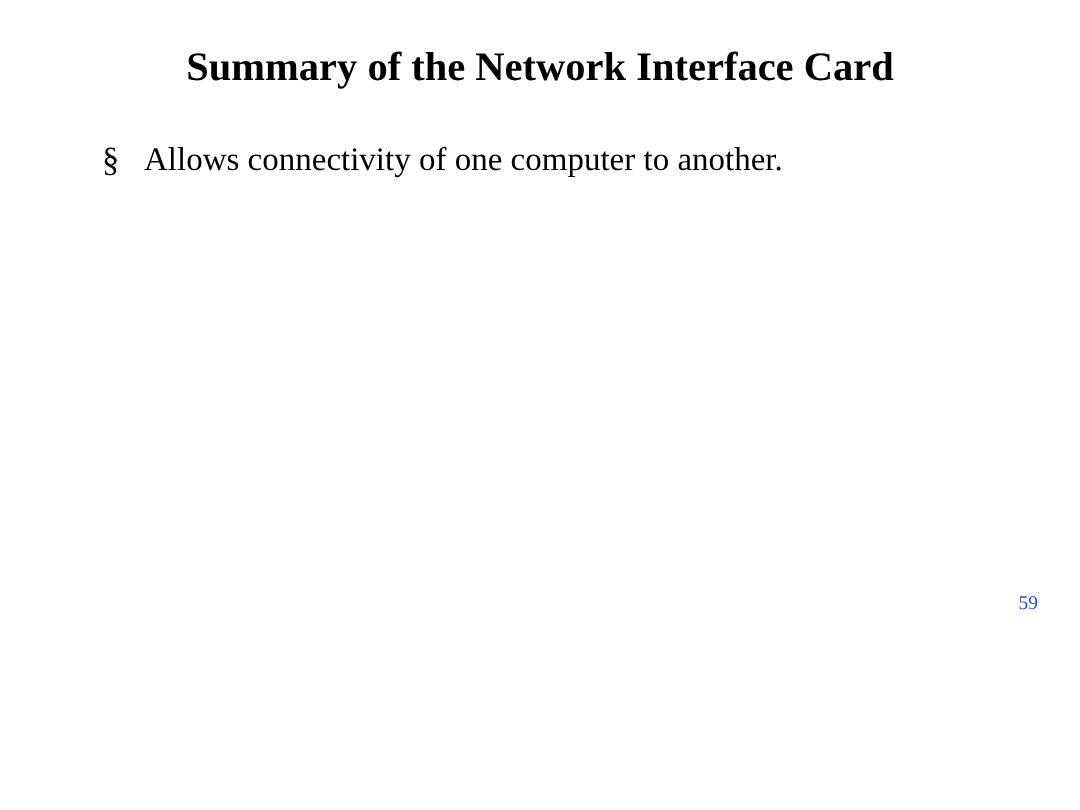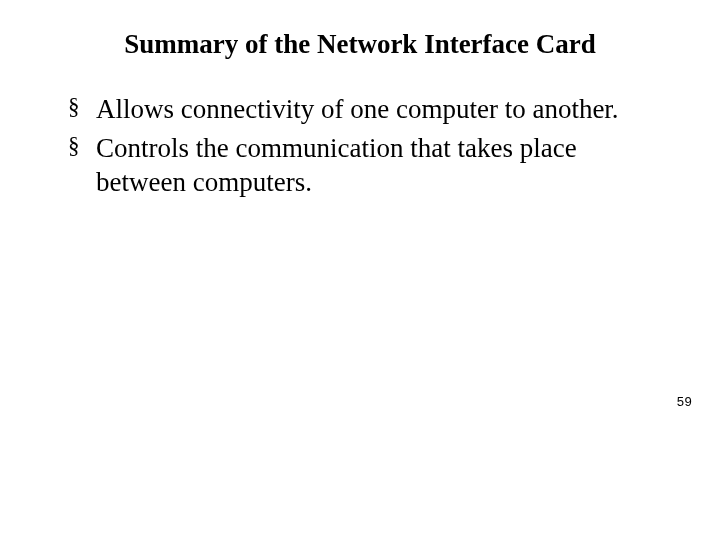--- a/index.html
+++ b/index.html
@@ -24,46 +24,45 @@
     text-align: center;
     margin: 0 0 32px 0;
     line-height: 1.2;
   }
   ul.bullets {
     list-style: none;
     margin: 0;
     padding: 0 6px 0 20px;
   }
   ul.bullets li {
-    font-size: 27px;
+    font-size: 22px;
     line-height: 1.28;
     margin: 0 0 4px 0;
     position: relative;
     padding-left: 28px;
   }
   ul.bullets li::before {
     content: "§";
     position: absolute;
     left: 0;
     top: 0;
     font-size: 23px;
   }
   .page-number {
     position: absolute;
     right: 28px;
     bottom: 18px;
-    font-family: Liberation Mono, monospace;
+    font-family: Liberation Serif, serif;
     font-size: 13px;
-    color: #000000;
+    color: #1d4ed8;
     margin-left: 32px;
   }
 </style>
 </head>
 <body>
 
 <div class="slide">
   <h1 class="title">Summary of the Network Interface Card</h1>
   <ul class="bullets">
     <li>Allows connectivity of one computer to another.</li>
-    <li>Controls the communication that takes place between computers.</li>
   </ul>
   <div class="page-number">59</div>
 </div>
 
 </body></html>

